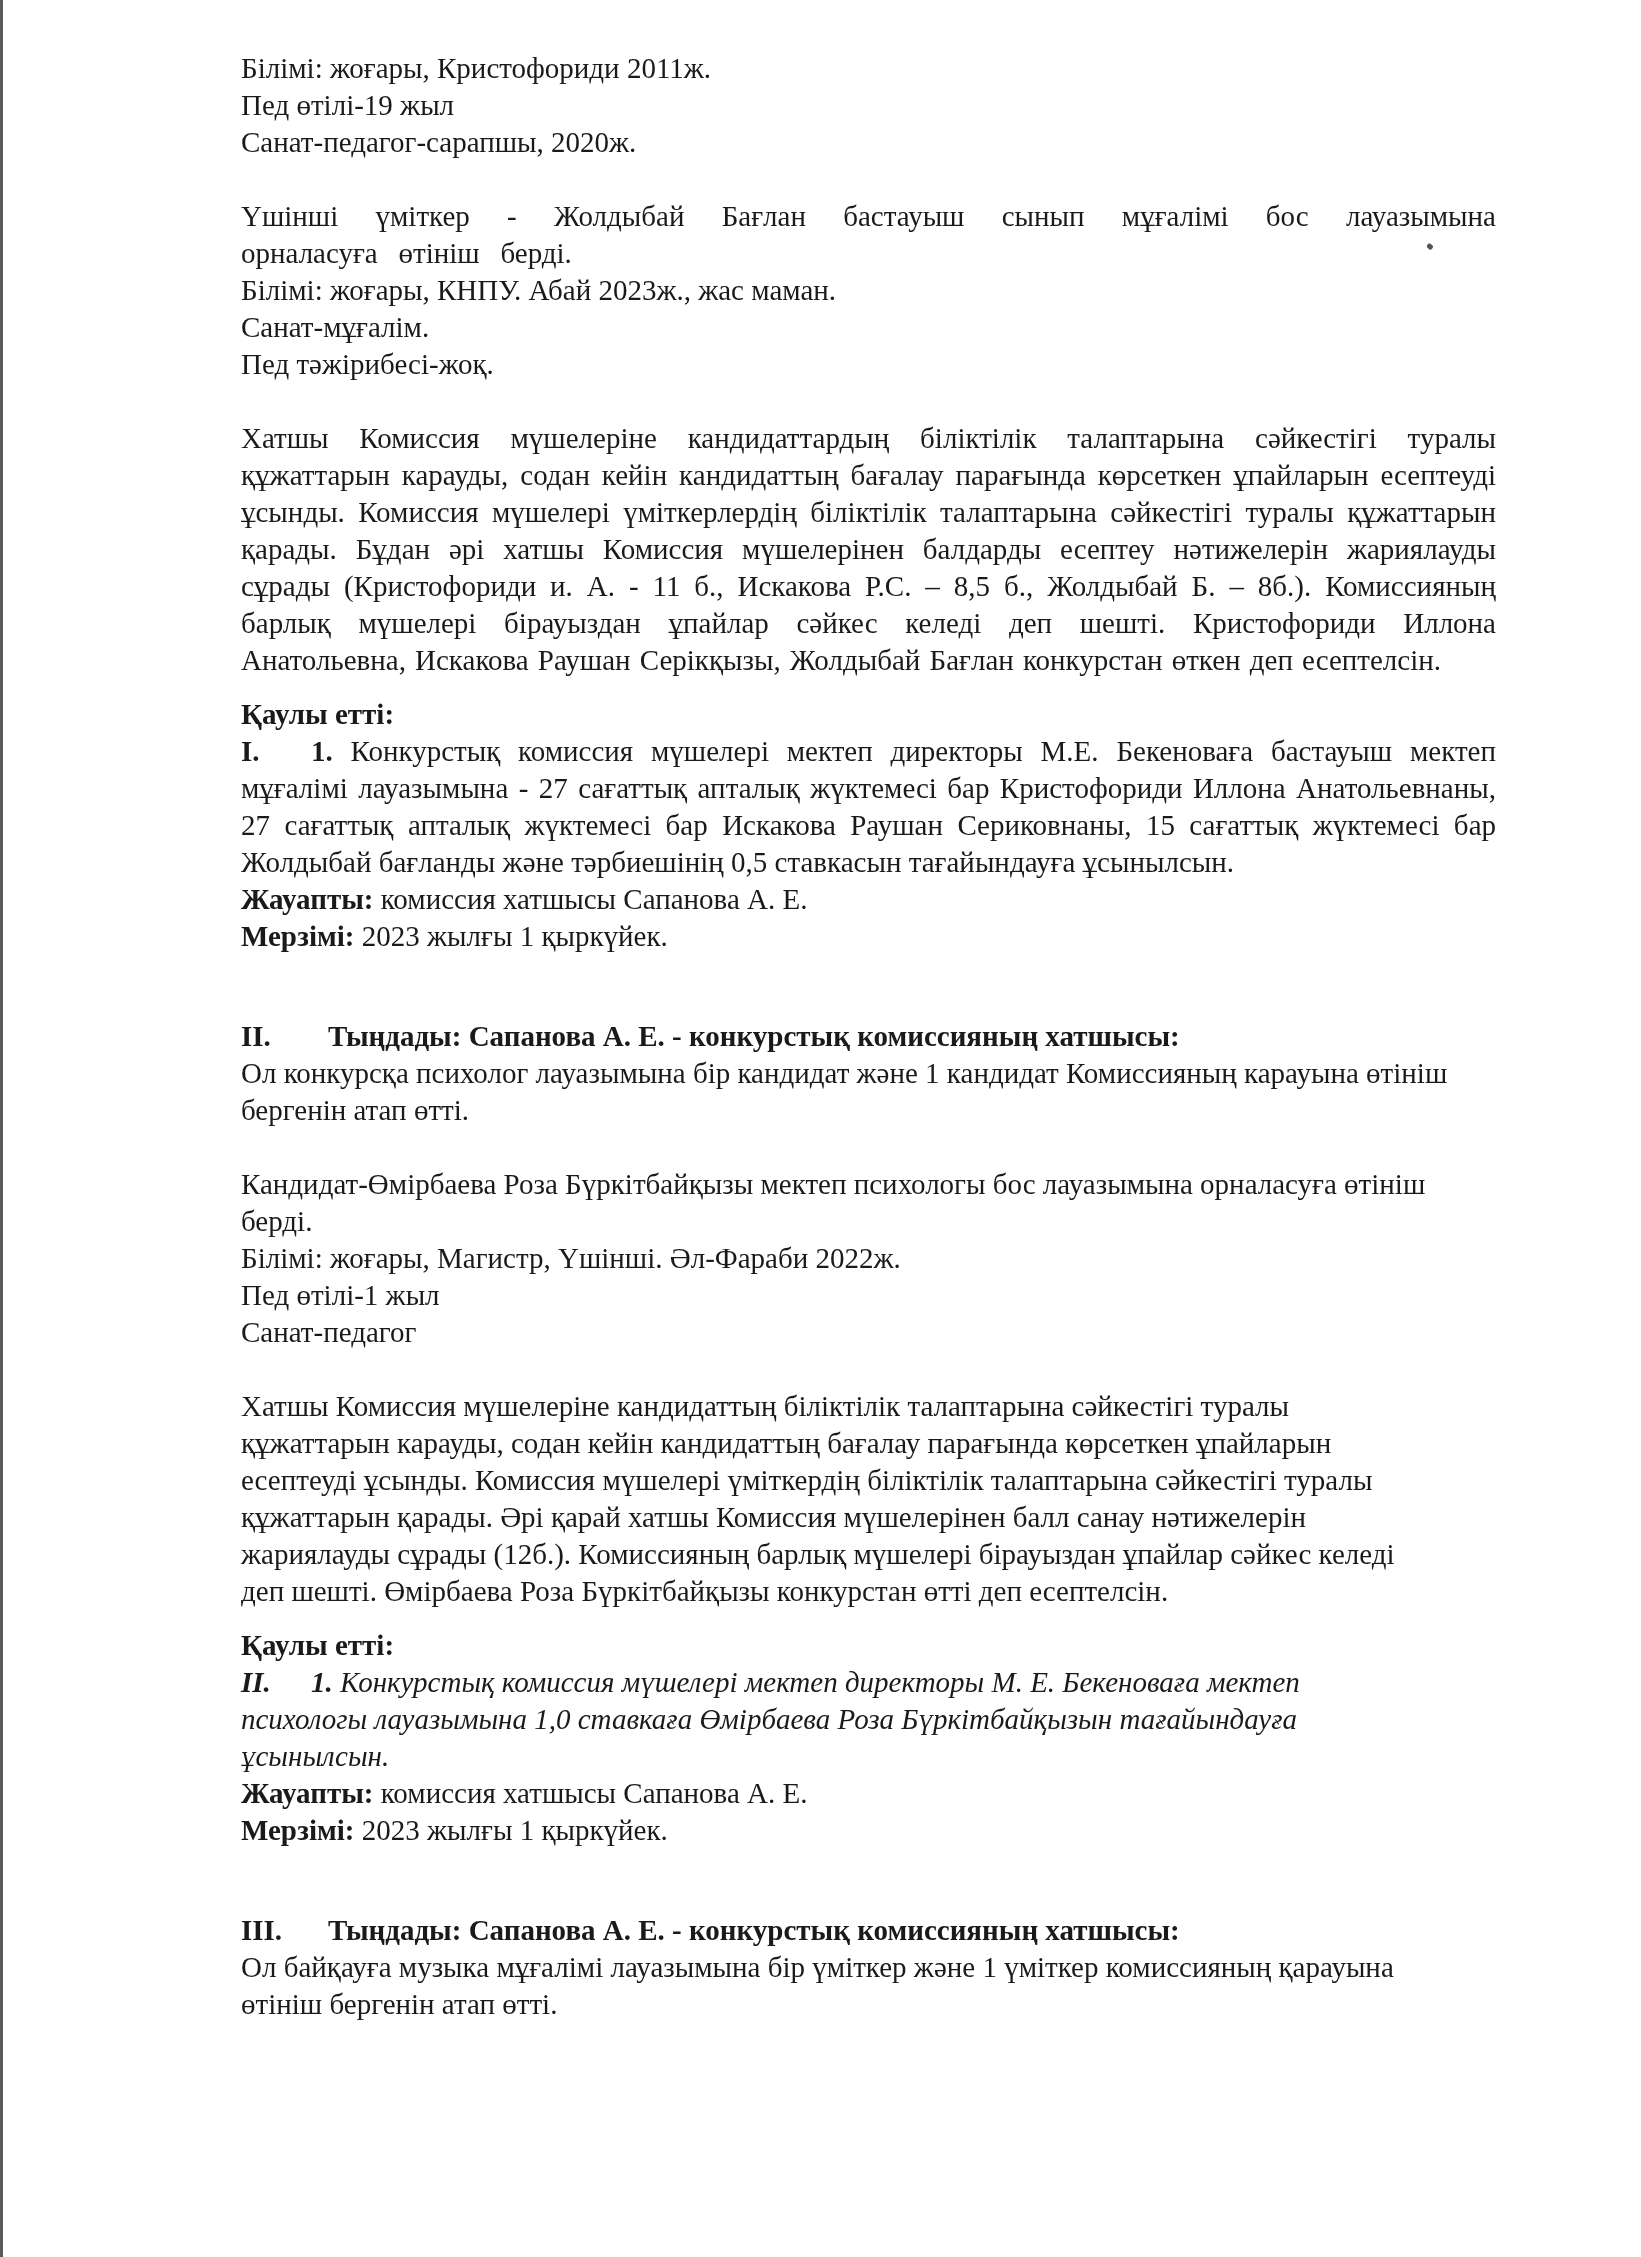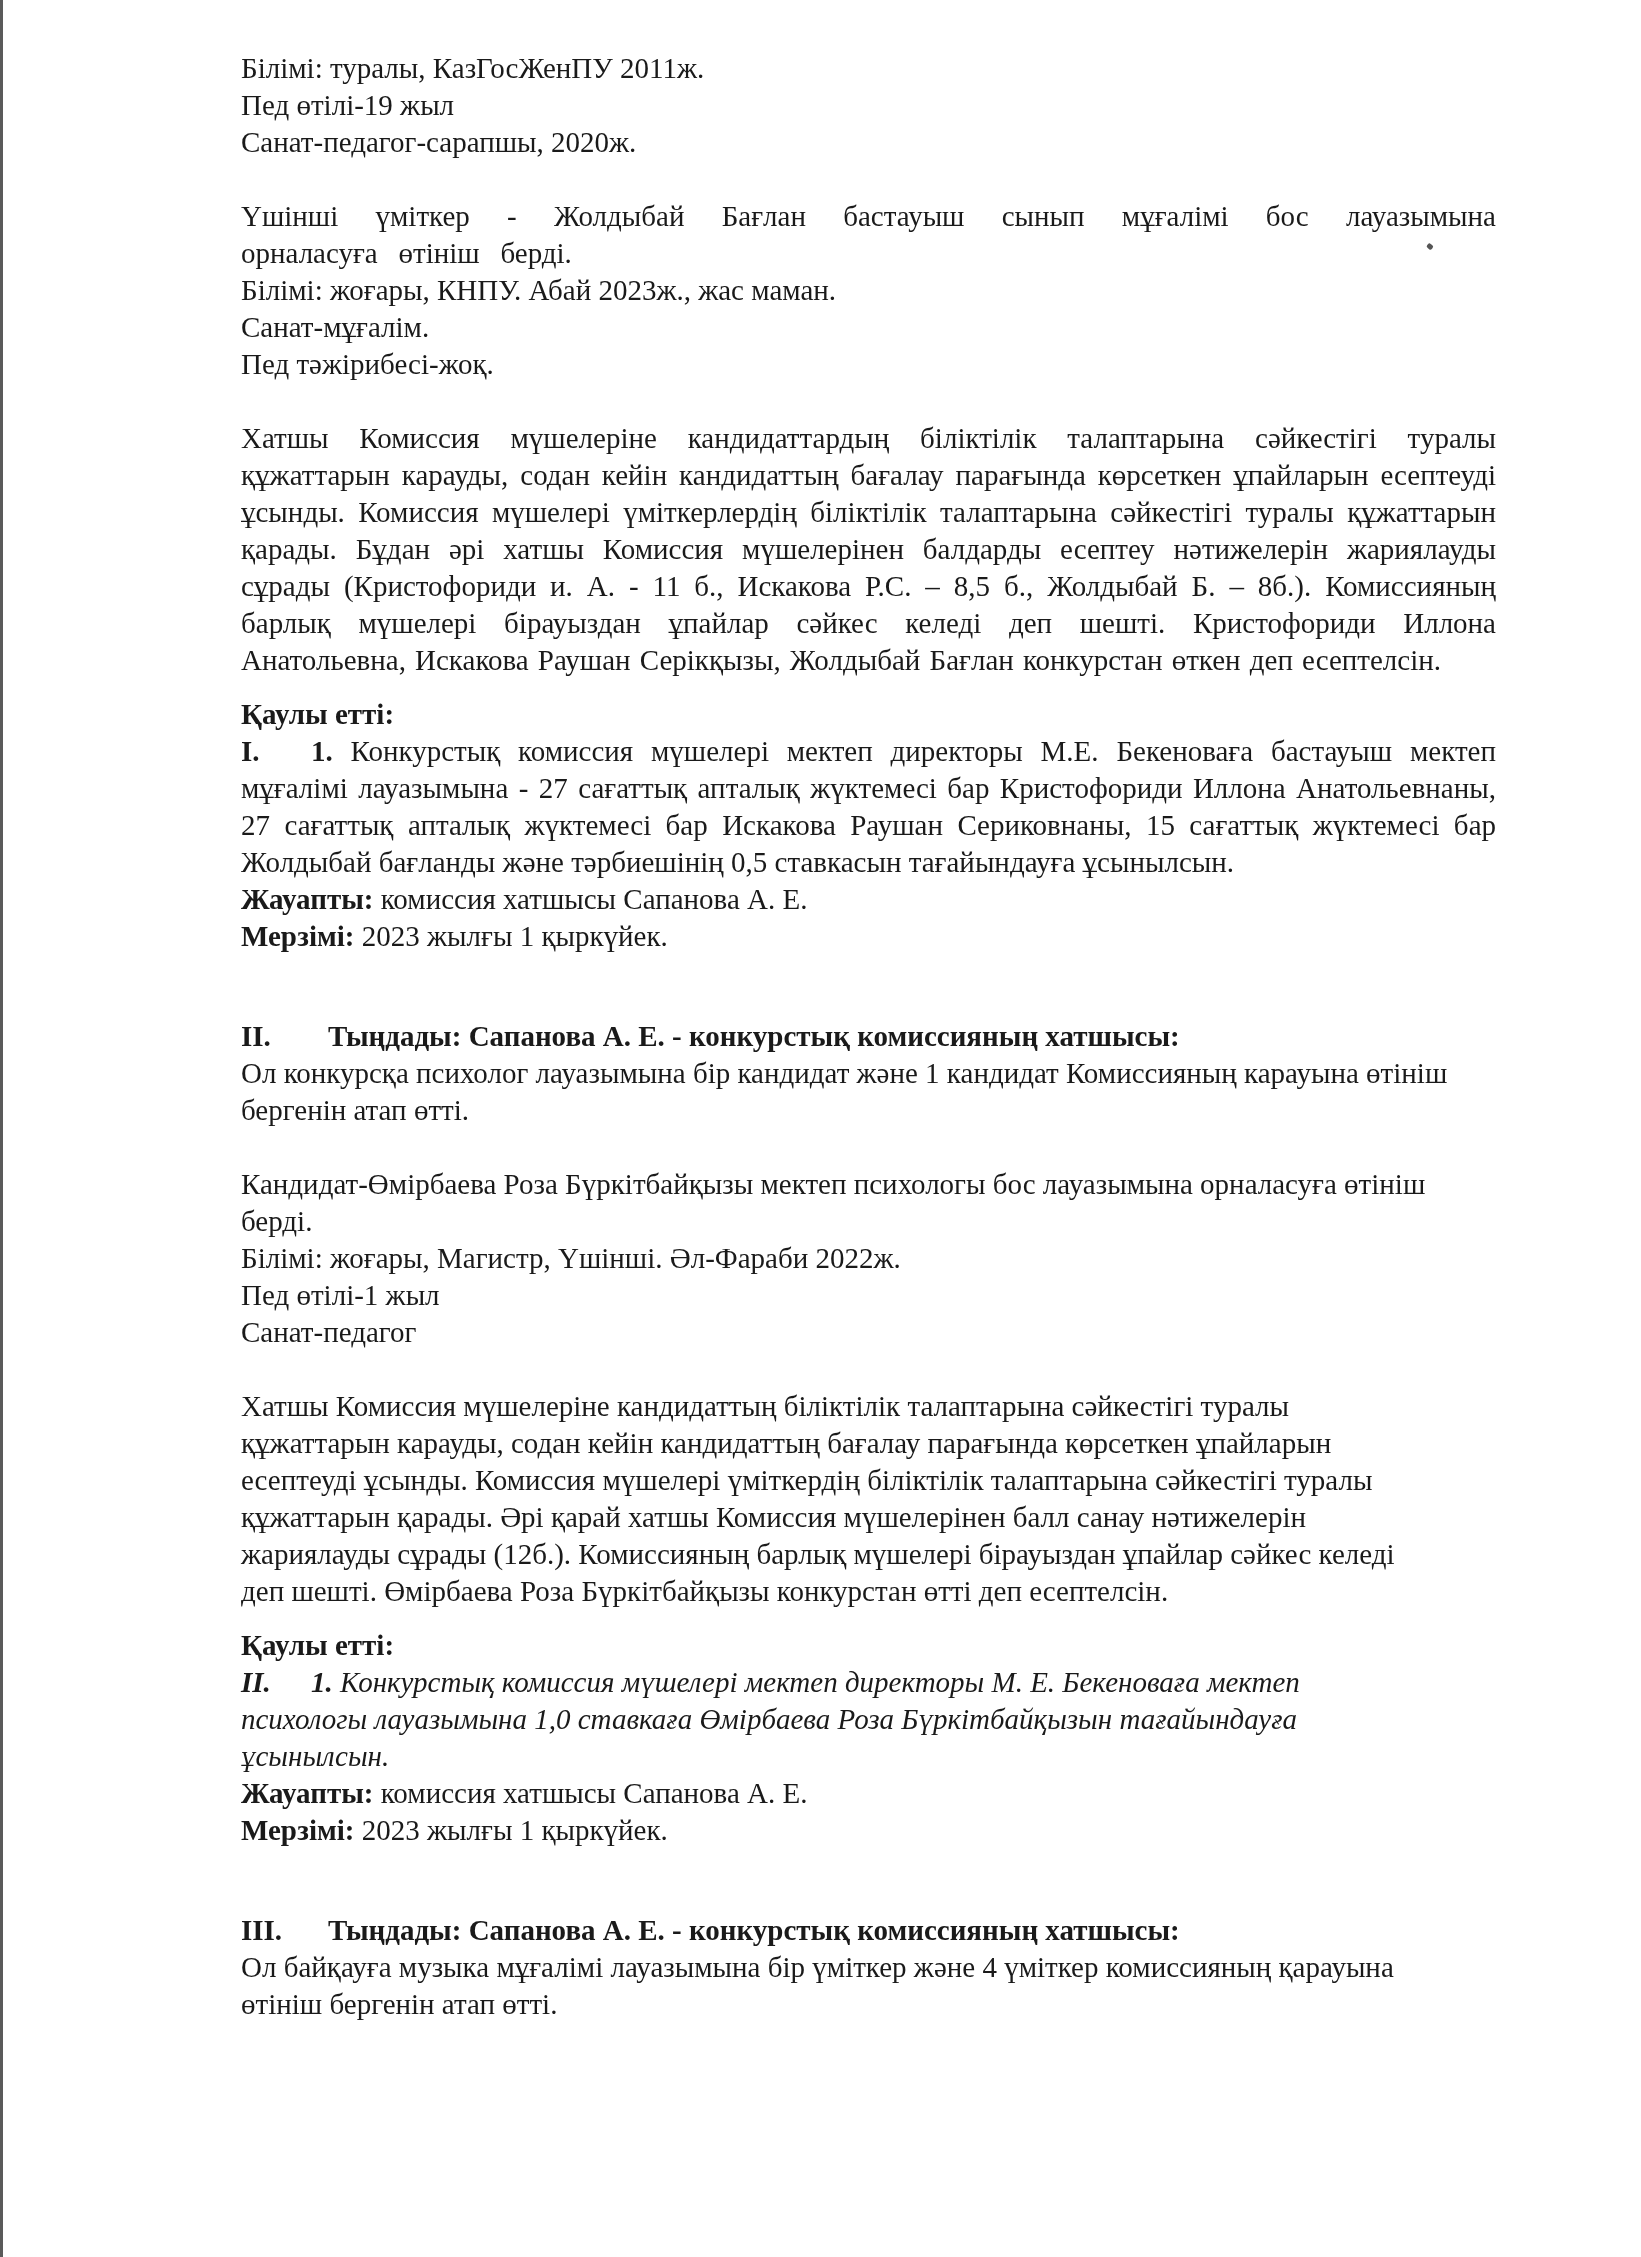--- a/index.html
+++ b/index.html
@@ -70,21 +70,21 @@
   </style>
 </head>
 <body>
 
 <div class="scan-edge"></div>
 <div class="mark"></div>
 
 <div class="page">
 
   <div>
-    <p>Білімі: туралы, КазГосЖенПУ 2011ж.</p>
+    <p>Білімі: жоғары, Кристофориди 2011ж.</p>
     <p>Пед өтілі-19 жыл</p>
     <p>Санат-педагог-сарапшы, 2020ж.</p>
   </div>
 
   <div class="gap"></div>
 
   <div>
     <p class="just" style="word-spacing:13.5px;">Үшінші үміткер - Жолдыбай Бағлан бастауыш сынып мұғалімі бос лауазымына орналасуға өтініш берді.</p>
     <p>Білімі: жоғары, КНПУ. Абай 2023ж., жас маман.</p>
     <p>Санат-мұғалім.</p>
@@ -144,17 +144,17 @@
       </p>
     </div>
   </div>
 
   <div class="gap-lg"></div>
 
   <div>
     <p class="bold">
       <span class="roman-h">III.</span><span>Тыңдады: Сапанова А. Е. - конкурстық комиссияның хатшысы:</span>
     </p>
-    <p style="padding-right:68px;">Ол байқауға музыка мұғалімі лауазымына бір үміткер және 4 үміткер комиссияның қарауына өтініш бергенін атап өтті.</p>
+    <p style="padding-right:68px;">Ол байқауға музыка мұғалімі лауазымына бір үміткер және 1 үміткер комиссияның қарауына өтініш бергенін атап өтті.</p>
   </div>
 
 </div>
 
 
 </body></html>

